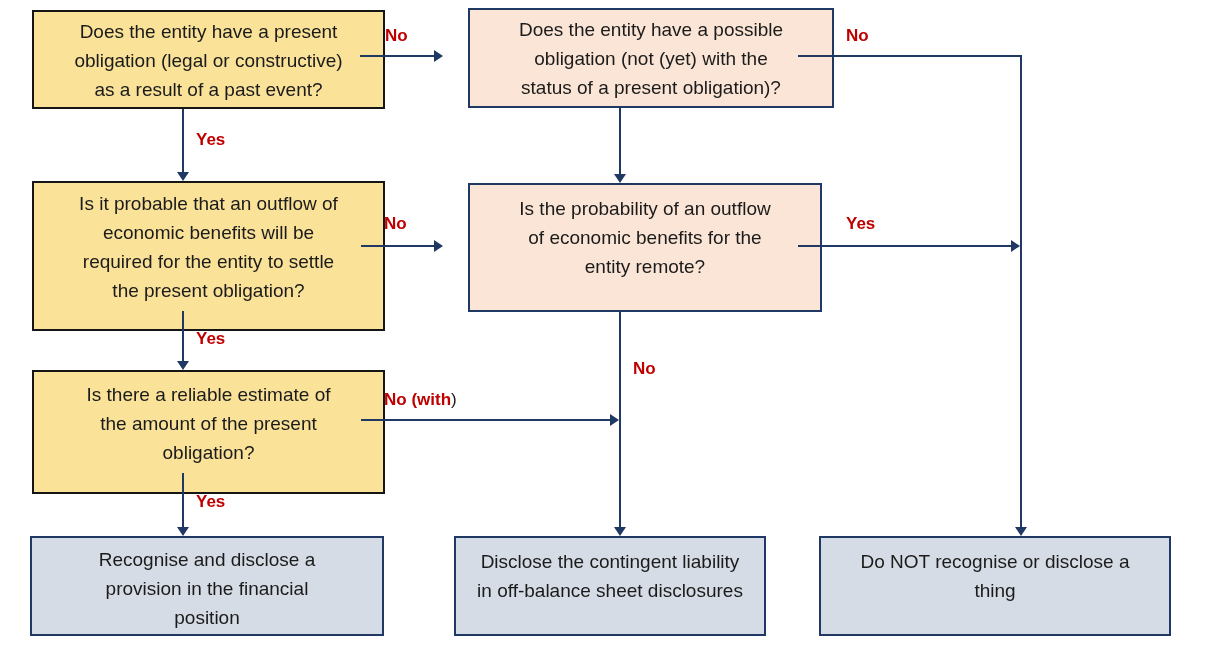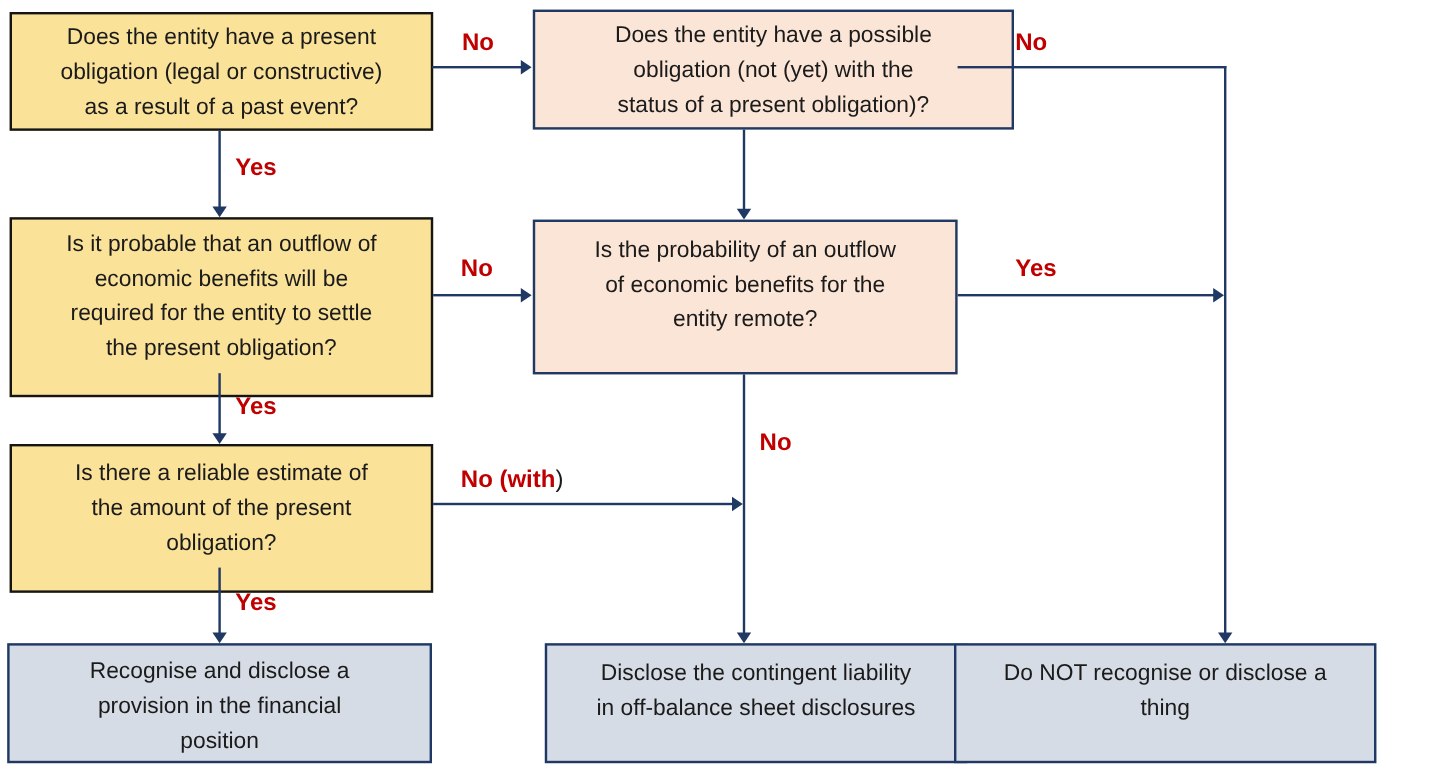--- a/index.html
+++ b/index.html
@@ -12,46 +12,47 @@
   #canvas{
     position:relative;width:1205px;height:647px;background:#fff;overflow:hidden;
     font-family:"Liberation Sans",sans-serif;
   }
   .node{
     position:absolute;box-sizing:border-box;
     display:flex;flex-direction:column;align-items:center;justify-content:flex-start;
     text-align:center;white-space:pre-line;
     font-size:19px;line-height:29px;color:var(--text);
     padding:5px 8px;
+    margin-left:24px;
   }
   .q{background:var(--question-fill);border:2px solid var(--question-border);}
   .c{background:var(--contingent-fill);border:2px solid var(--box-border);}
   .o{background:var(--outcome-fill);border:2px solid var(--box-border);}
 
   .n-y1{left:8px;top:10px;width:353px;height:99px;}
-  .n-p1{left:444px;top:8px;width:401px;height:100px;text-align:center;}
+  .n-p1{left:444px;top:8px;width:366px;height:100px;text-align:center;}
   .n-y2{left:8px;top:181px;width:353px;height:150px;padding-top:6px;}
   .n-p2{left:444px;top:183px;width:354px;height:129px;padding-top:9px;}
   .n-y3{left:8px;top:370px;width:353px;height:124px;padding-top:8px;}
   .n-b1{left:6px;top:536px;width:354px;height:100px;padding-top:7px;}
-  .n-b2{left:454px;top:536px;width:352px;height:100px;padding-top:9px;}
+  .n-b2{left:430px;top:536px;width:312px;height:100px;padding-top:9px;}
   .n-b3{left:795px;top:536px;width:352px;height:100px;padding-top:9px;}
 
   .hline,.vline{position:absolute;background:var(--connector);}
   .hline{height:2px;}
   .vline{width:2px;}
   .ah-down{position:absolute;width:0;height:0;
     border-left:6px solid transparent;border-right:6px solid transparent;
     border-top:9px solid var(--connector);}
   .ah-right{position:absolute;width:0;height:0;
     border-top:6px solid transparent;border-bottom:6px solid transparent;
     border-left:9px solid var(--connector);}
 
   .elabel{
-    position:absolute;font-size:20px;font-weight:bold;color:var(--edge-label);
+    position:absolute;font-size:17px;font-weight:bold;color:var(--edge-label);
     white-space:nowrap;line-height:24px;
   }
   .elabel .paren{color:var(--text);font-weight:normal;}
 </style>
 </head>
 <body>
 
 <div id="canvas">
 
   <div class="node q n-y1">Does the entity have a present

